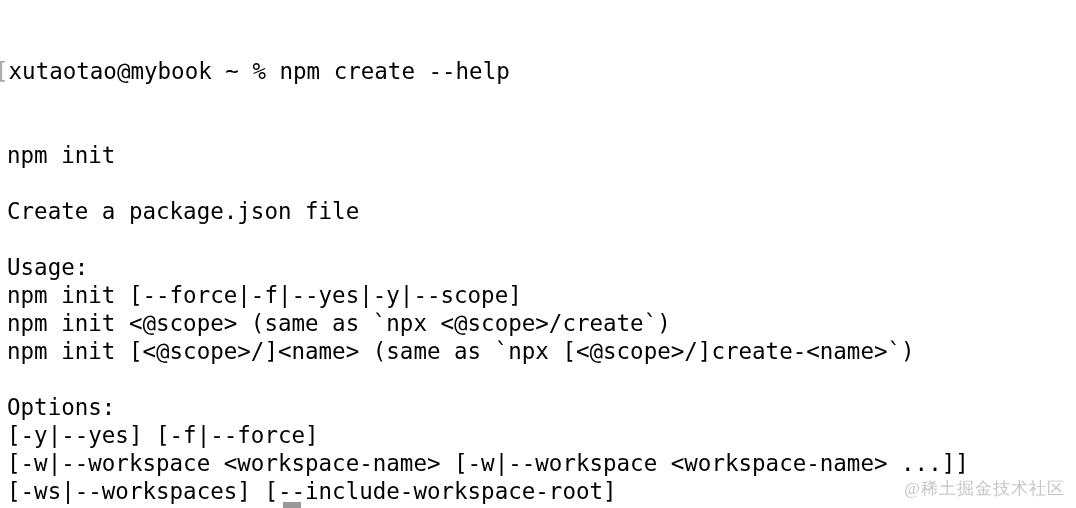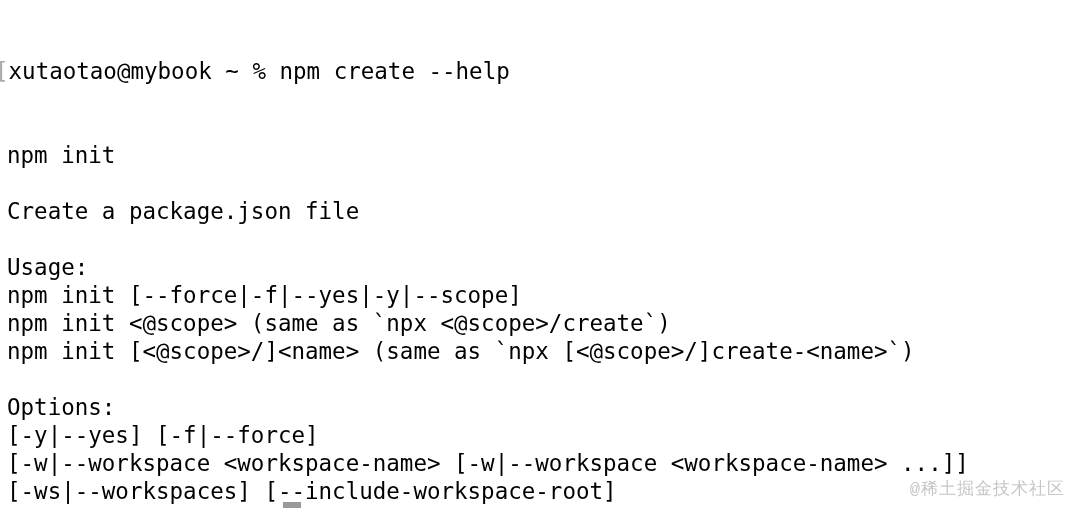--- a/index.html
+++ b/index.html
@@ -38,21 +38,21 @@
     left: 283px;
     top: 502px;
     width: 18px;
     height: 26px;
     background: var(--cursor, #999999);
   }
   .watermark {
     position: absolute;
     right: 11px;
     bottom: 8px;
-    font-family: Liberation Mono, monospace;
+    font-family: Liberation Serif, serif;
     font-size: 17px;
     letter-spacing: 1px;
     color: var(--watermark, #c6c6c6);
     white-space: nowrap;
   }
 </style>
 </head>
 <body>
 
 <div class="terminal-screen">

